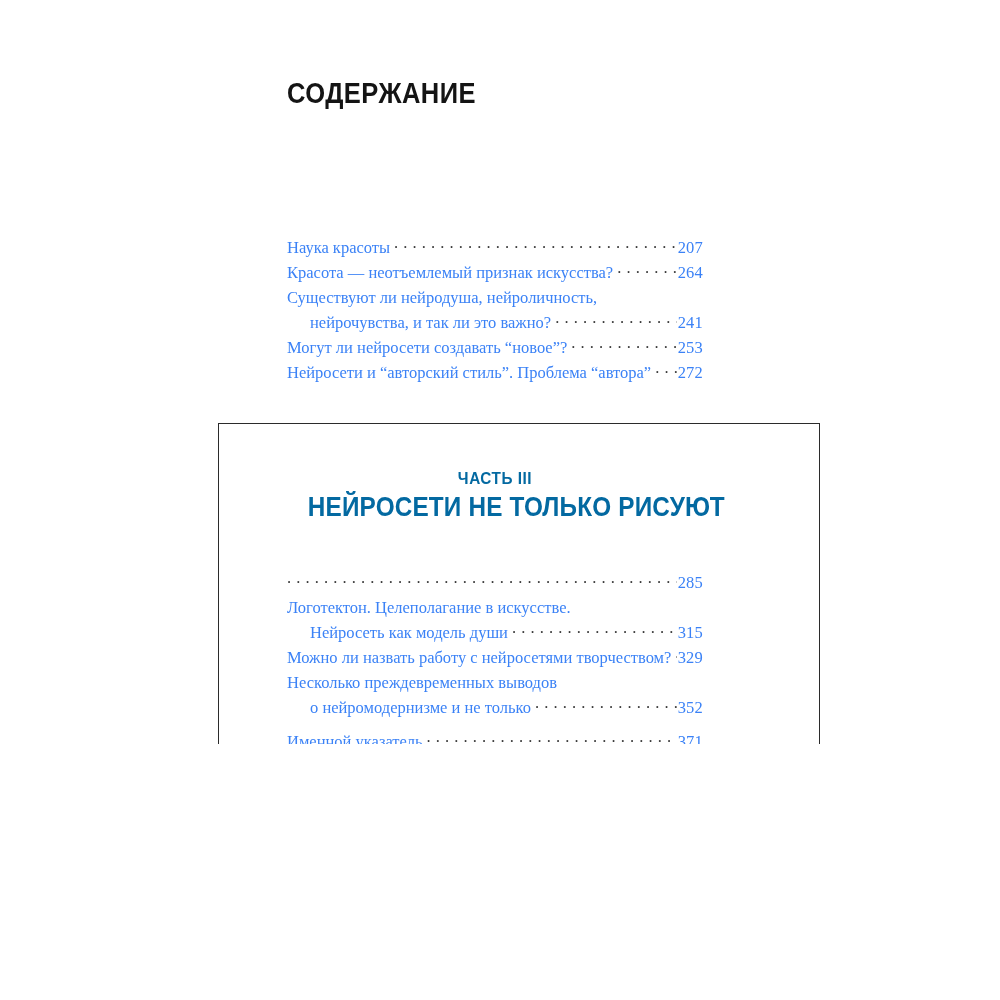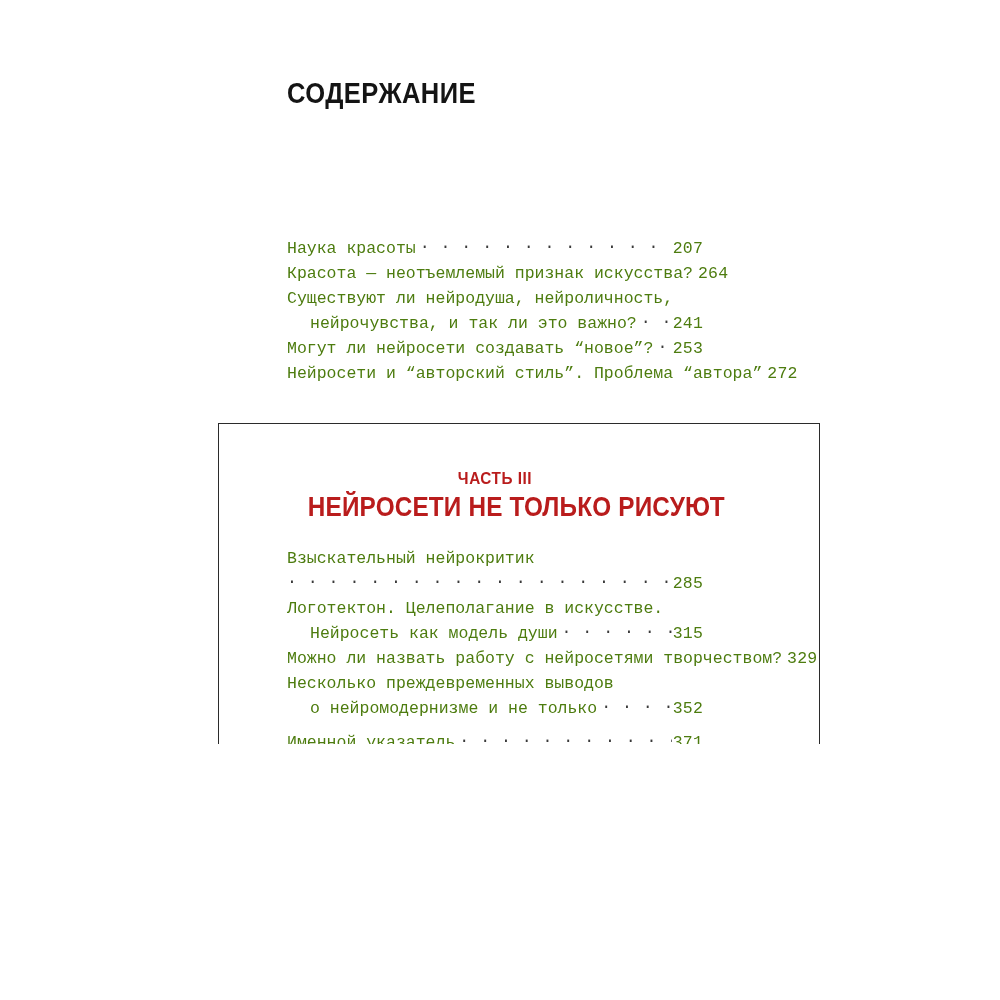--- a/index.html
+++ b/index.html
@@ -57,21 +57,21 @@
   #toc-bottom { top: 546px; }
 
   
   .part-heading {
     position: absolute;
     left: 287px;
     top: 468px;
     width: 416px;
     text-align: center;
     font-family: "Liberation Sans Narrow", "Liberation Sans", "DejaVu Sans", sans-serif;
-    color: #b91c1c;
+    color: #0369a1;
   }
   .part-kicker {
     font-weight: 700;
     font-size: 17px;
     line-height: 21px;
     letter-spacing: 0.6px;
     transform: scaleX(0.9);
   }
   .part-name {
     font-weight: 700;
@@ -79,22 +79,21 @@
     line-height: 33px;
     letter-spacing: 0.2px;
     margin-top: 2px;
     transform: scaleX(0.9);
     white-space: nowrap;
   }
 
   
   .entry {
     font-size: 16.5px;
-    color: #4d7c0f;
-    font-family: Liberation Mono, monospace;
+    color: #3b82f6;
   }
   .entry.gap-before { margin-top: 9px; }
 
   .line {
     display: flex;
     align-items: baseline;
     height: 25px;
     white-space: nowrap;
   }
   .line.spaced { }
@@ -179,21 +178,20 @@
   <div class="part-box"></div>
 
   <div class="part-heading">
     <div class="part-kicker">ЧАСТЬ III</div>
     <div class="part-name">НЕЙРОСЕТИ НЕ ТОЛЬКО РИСУЮТ</div>
   </div>
 
   <div class="toc-col" id="toc-bottom">
       <div class="entry">
         <div class="line no-leader">
-          <span class="label">Взыскательный нейрокритик</span>
           <span class="leader"></span>
         </div>
         <div class="line indent">
           <span class="leader"></span>
           <span class="pageno">285</span>
         </div>
       </div>
       <div class="entry">
         <div class="line spaced no-leader">
           <span class="label">Логотектон. Целеполагание в искусстве.</span>

